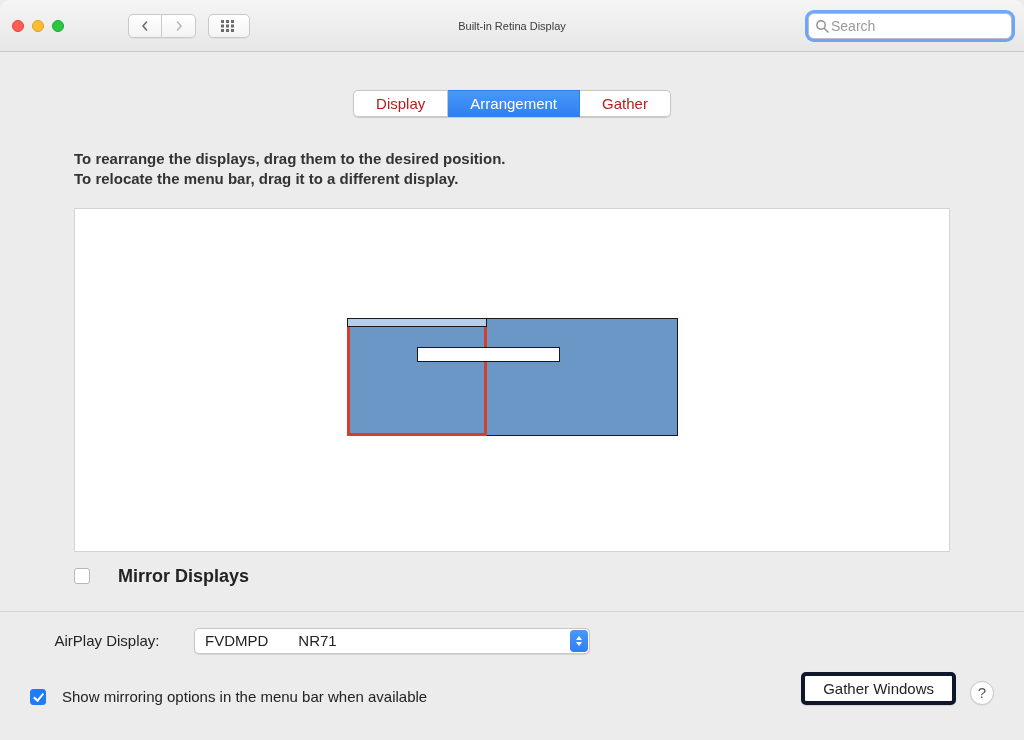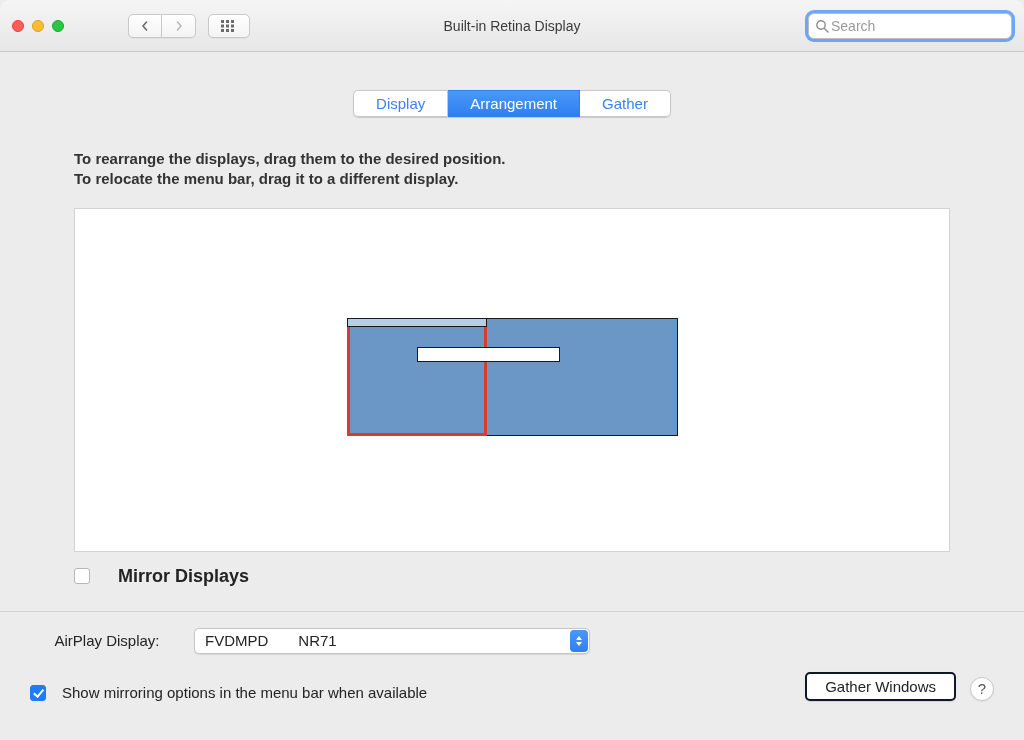--- a/index.html
+++ b/index.html
@@ -41,21 +41,21 @@
     box-shadow: 0 1px 0 rgba(0,0,0,0.04);
   }
   .nav-seg { display:flex; }
   .nav-seg .tb-btn { width:34px; border-radius:0; }
   .nav-seg .tb-btn:first-child { border-top-left-radius:5px; border-bottom-left-radius:5px;}
   .nav-seg .tb-btn:last-child { border-top-right-radius:5px; border-bottom-right-radius:5px; border-left:none;}
   .grid-btn { width:42px; margin-left:6px; }
 
   .window-title {
     position:absolute; left:0; right:0; text-align:center;
-    font-size:14px; font-weight:500; color:#3a3a3a;
+    font-size:11px; font-weight:500; color:#3a3a3a;
     pointer-events:none;
   }
 
   .search-wrap { margin-left:auto; }
   .search {
     width: 204px; height: 26px;
     border: 1px solid #bdbdbd;
     border-radius: 6px;
     background:#fff;
     display:flex; align-items:center;
@@ -78,21 +78,21 @@
     display:flex;
     border-radius:5px;
     overflow:hidden;
     box-shadow: 0 0.5px 1px rgba(0,0,0,0.15);
   }
   .seg .tab {
     padding: 4px 22px;
     font-size:15px;
     background:#fff;
     border:1px solid #c7c7c7;
-    color:#3b82f6;
+    color:#b91c1c;
     cursor:default;
   }
   .seg .tab + .tab { border-left:none; }
   .seg .tab:first-child { border-top-left-radius:5px; border-bottom-left-radius:5px;}
   .seg .tab:last-child { border-top-right-radius:5px; border-bottom-right-radius:5px;}
   .seg .tab.active {
     background: linear-gradient(#4a98f7,#2f7ff3);
     color:#fff; border-color:#2f7ff3;
   }
   .panel-inset {
@@ -207,21 +207,21 @@
   .stepper .up { border-bottom:4px solid #fff; margin-bottom:2px;}
   .stepper .dn { border-top:4px solid #fff;}
 
   .last-row {
     display:flex; align-items:flex-end;
     font-size:15px;
   }
   .last-row .spacer { flex:1; }
   .push-btn {
     background:#fff;
-    border:2px solid #0f172a;
+    border:4px solid #0f172a;
     border-radius:5px;
     padding: 4px 18px;
     font-size:15px;
     box-shadow: 0 0.5px 1px rgba(0,0,0,0.1);
   }
   .help-btn {
     width:24px; height:24px; border-radius:50%;
     background:#fff; border:1px solid #c8c8c8;
     display:flex; align-items:center; justify-content:center;
     font-size:15px; color:#555;

